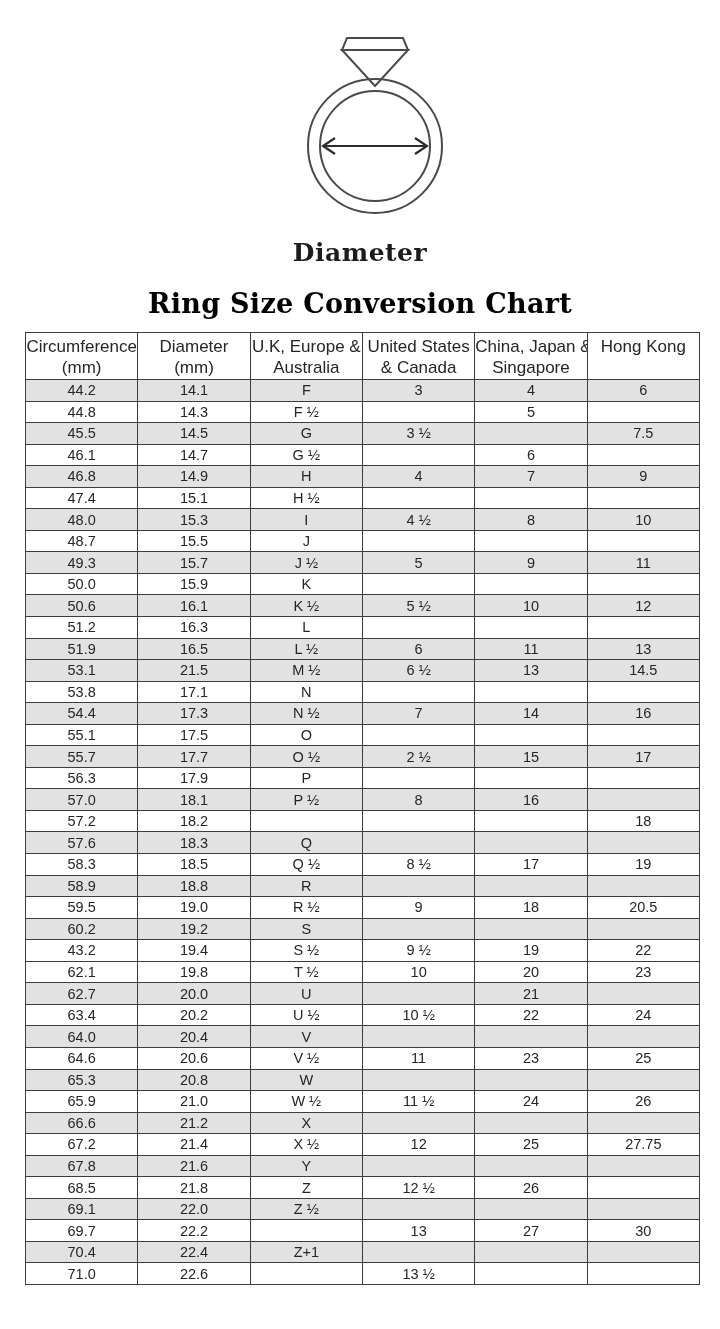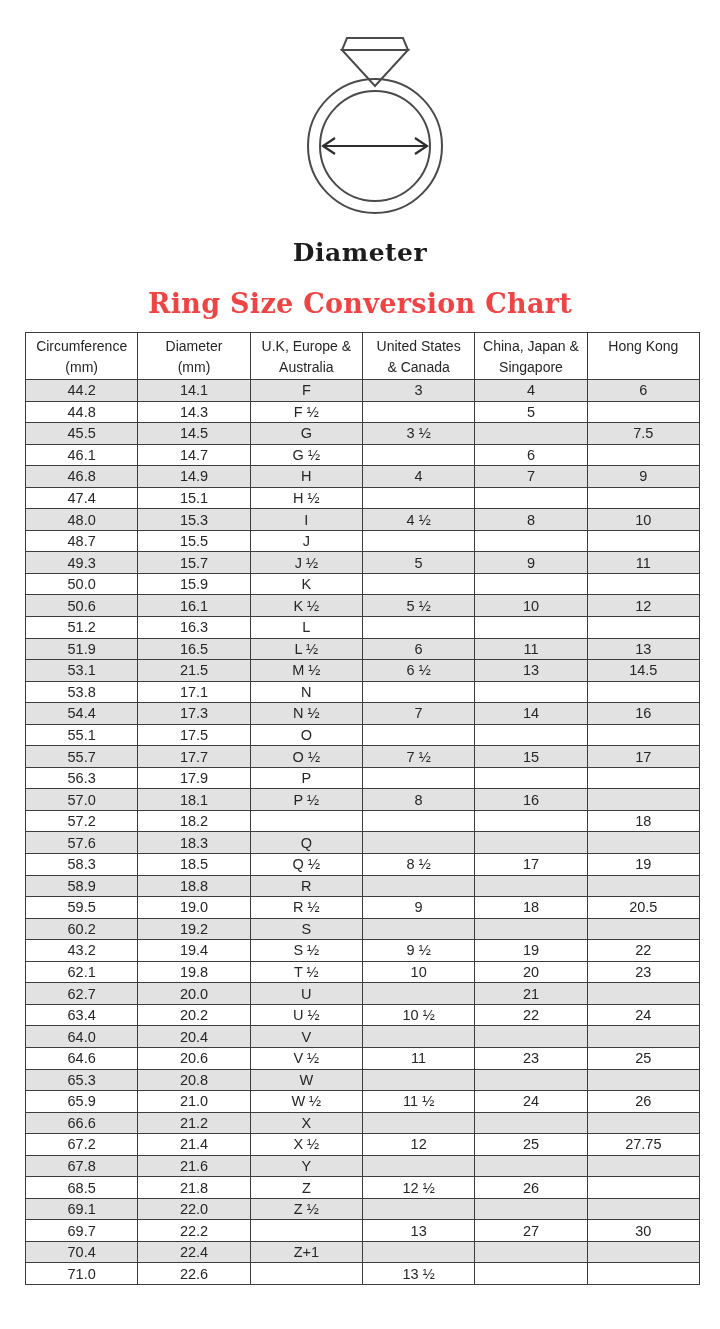--- a/index.html
+++ b/index.html
@@ -33,21 +33,21 @@
   }
   .chart-title {
     position: absolute;
     top: 272px;
     left: 0;
     width: 720px;
     text-align: center;
     font-family: "DejaVu Serif", serif;
     font-weight: 700;
     font-size: 27px;
-    color: #ef4444;
+    color: #000000;
     letter-spacing: 0.3px;
   }
   table.size-table {
     position: absolute;
     left: 25px;
     top: 316px;
     width: 675px;
     border-collapse: collapse;
     table-layout: fixed;
     font-family: "Liberation Sans", sans-serif;
@@ -57,21 +57,21 @@
     text-align: center;
     color: #262626;
     overflow: hidden;
     white-space: nowrap;
   }
   .size-table th {
     height: 47px;
     vertical-align: top;
     padding-top: 3px;
     font-weight: 500;
-    font-size: 14px;
+    font-size: 17px;
     line-height: 21px;
     background: #ffffff;
   }
   .size-table td {
     height: 21.55px;
     font-size: 14.5px;
     line-height: 20px;
     font-weight: 400;
     background: #ffffff;
     padding: 0 2px;
@@ -268,21 +268,21 @@
           <td>17.5</td>
           <td>O</td>
           <td></td>
           <td></td>
           <td></td>
         </tr>
         <tr class="alt">
           <td>55.7</td>
           <td>17.7</td>
           <td>O ½</td>
-          <td>7 ½</td>
+          <td>2 ½</td>
           <td>15</td>
           <td>17</td>
         </tr>
         <tr>
           <td>56.3</td>
           <td>17.9</td>
           <td>P</td>
           <td></td>
           <td></td>
           <td></td>

